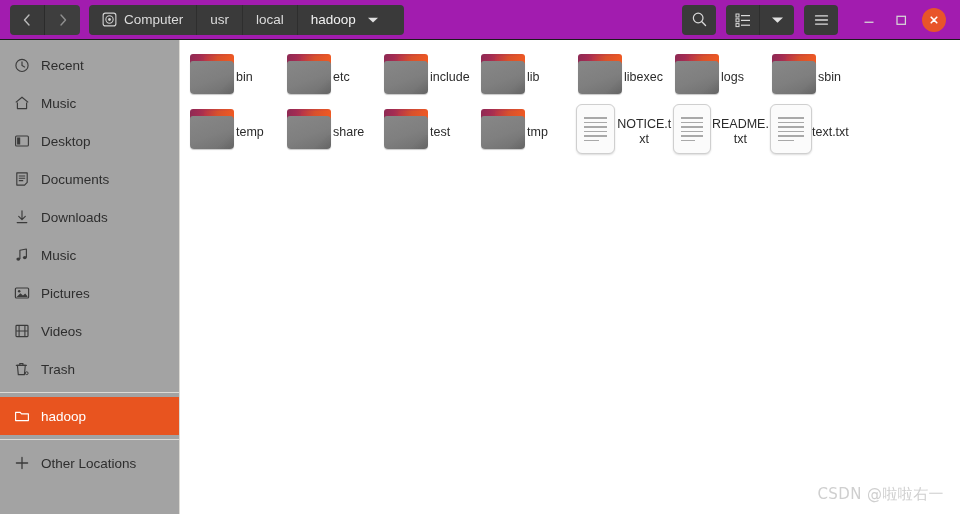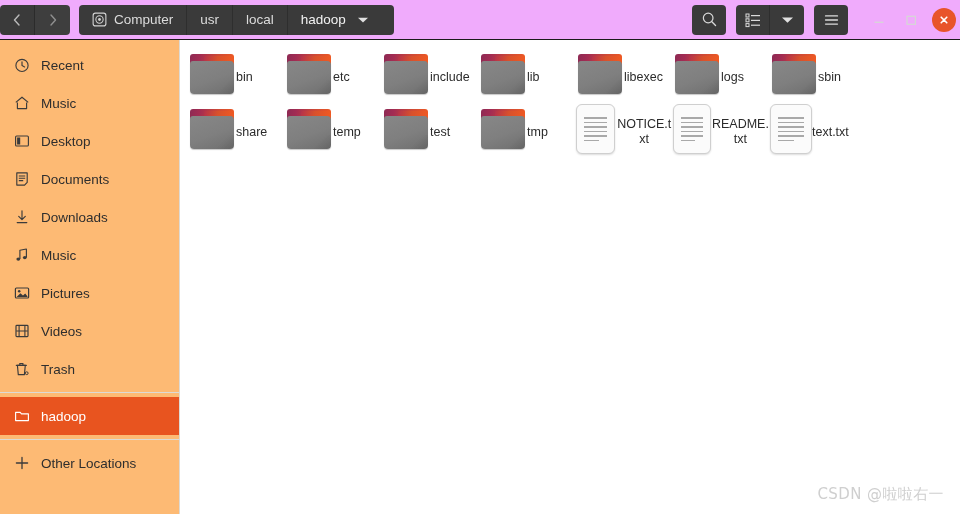--- a/index.html
+++ b/index.html
@@ -17,24 +17,24 @@
     height: 514px;
     display: flex;
     flex-direction: column;
     position: relative;
   }
 
   
   .headerbar {
     height: 40px;
     min-height: 40px;
-    background: #f0abfc;
-    display: flex;
-    align-items: center;
-    padding: 0 0;
+    background: #a21caf;
+    display: flex;
+    align-items: center;
+    padding: 0 10px;
     border-bottom: 1px solid #1b1b1b;
   }
 
   .hb-left {
     display: flex;
     align-items: center;
   }
 
   .navgroup {
     display: flex;
@@ -140,21 +140,21 @@
   .body {
     flex: 1;
     display: flex;
     min-height: 0;
   }
 
   
   .sidebar {
     width: 180px;
     min-width: 180px;
-    background: #fdba74;
+    background: #a3a3a3;
     border-right: 1px solid #dcdad5;
     padding-top: 6px;
     display: flex;
     flex-direction: column;
   }
 
   .sb-item {
     height: 38px;
     display: flex;
     align-items: center;
@@ -597,30 +597,30 @@
           </div>
           <div class="item-label">sbin</div>
         </div>
 
         <div class="item">
           <div class="folder">
             <div class="tab"></div>
               <div class="tab-notch"></div>
               <div class="body-f"></div>
           </div>
+          <div class="item-label">temp</div>
+        </div>
+
+        <div class="item">
+          <div class="folder">
+            <div class="tab"></div>
+              <div class="tab-notch"></div>
+              <div class="body-f"></div>
+          </div>
           <div class="item-label">share</div>
-        </div>
-
-        <div class="item">
-          <div class="folder">
-            <div class="tab"></div>
-              <div class="tab-notch"></div>
-              <div class="body-f"></div>
-          </div>
-          <div class="item-label">temp</div>
         </div>
 
         <div class="item">
           <div class="folder">
             <div class="tab"></div>
               <div class="tab-notch"></div>
               <div class="body-f"></div>
           </div>
           <div class="item-label">test</div>
         </div>

